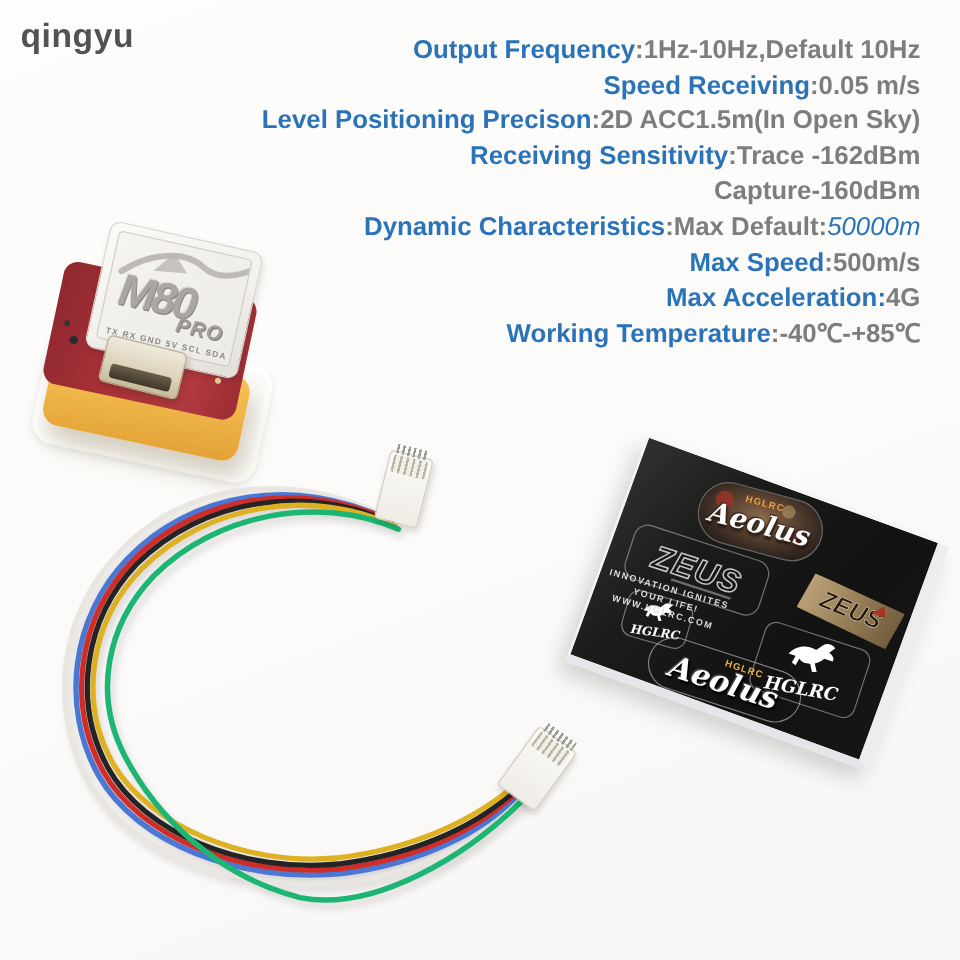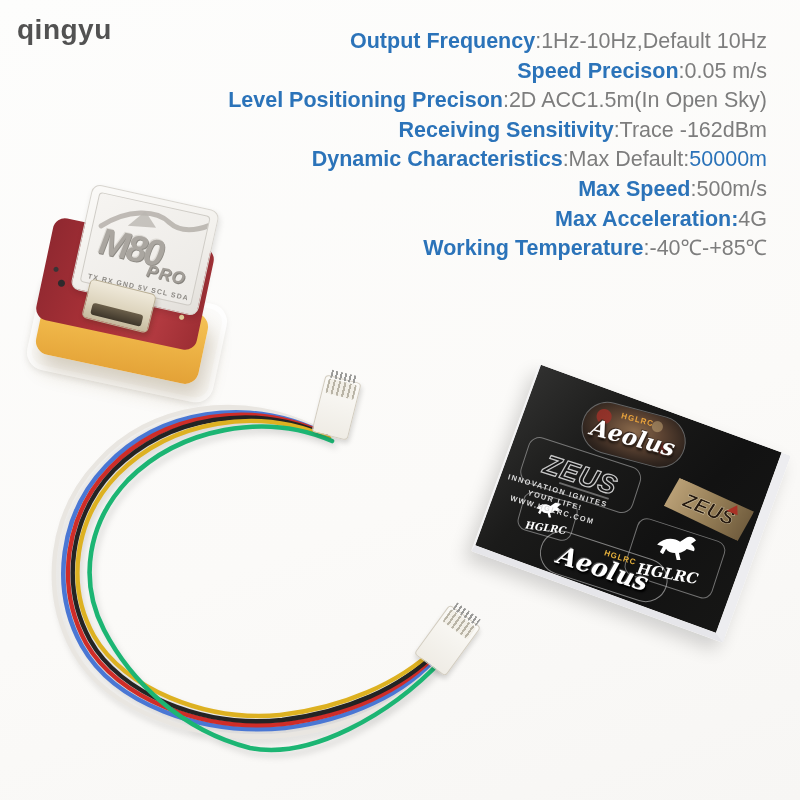--- a/index.html
+++ b/index.html
@@ -8,22 +8,22 @@
          font-family:"Liberation Sans",sans-serif;}
 
   
   .watermark{position:absolute;left:17px;top:14px;font-size:28px;font-weight:600;
              letter-spacing:.5px;color:var(--watermark-gray,#525252);}
 
   
   .specs{position:absolute;top:27px;right:33px;text-align:right;white-space:nowrap;
          font-size:21.5px;line-height:29.6px;z-index:6;}
   .seg-label{color:var(--label-blue,#2b73b9);font-weight:bold;margin-top:21px;}
-  .seg-value{color:var(--value-gray,#7d7d7d);font-weight:normal;}
-  .seg-accent{color:var(--label-blue,#2b73b9);font-weight:normal;}
+  .seg-value{color:var(--value-gray,#7d7d7d);font-weight:bold;}
+  .seg-accent{color:var(--label-blue,#2b73b9);font-weight:normal;font-style:italic;}
 
   
   .module{position:absolute;left:35px;top:190px;width:190px;height:195px;z-index:3;}
   .module>div{position:absolute;}
   .mod-base{left:4px;top:108px;width:166px;height:72px;border-radius:14px;transform:rotate(12deg);
             background:linear-gradient(175deg,#f7c85c 0%,#f0b84a 45%,#e3a136 100%);
             box-shadow:7px 13px 20px rgba(110,85,40,.28);}
   .mod-wrap{left:-3px;top:97px;width:180px;height:90px;border-radius:18px;transform:rotate(12deg);
             border:5px solid rgba(255,255,255,.72);box-shadow:0 2px 6px rgba(0,0,0,.08);}
   .mod-pcb{left:8px;top:42px;width:164px;height:104px;border-radius:12px;transform:rotate(12deg);
@@ -118,23 +118,24 @@
 </style>
 </head>
 <body>
 
 <div class="stage" style="--label-blue: #2b73b9; --value-gray: #7d7d7d; --watermark-gray: #525252; --wire-white: #e9e6e1; --wire-blue: #4a77d4; --wire-red: #cf2d28; --wire-black: #242424; --wire-yellow: #ddb121; --wire-green: #1cb573; --pcb-red: #a93137; --case-yellow: #f0b84a; --sticker-sheet-black: #141414;">
 
   <div class="watermark">qingyu</div>
 
   <div class="specs">
       <div><span class="seg-label">Output Frequency</span><span class="seg-value">:1Hz-10Hz,Default 10Hz</span></div>
-      <div><span class="seg-label">Speed Precison</span><span class="seg-value">:0.05 m/s</span></div>
+      <div><span class="seg-label">Speed Receiving</span><span class="seg-value">:0.05 m/s</span></div>
       <div><span class="seg-label">Level Positioning Precison</span><span class="seg-value">:2D ACC1.5m(In Open Sky)</span></div>
       <div><span class="seg-label">Receiving Sensitivity</span><span class="seg-value">:Trace -162dBm</span></div>
+      <div><span class="seg-value">Capture-160dBm</span></div>
       <div><span class="seg-label">Dynamic Characteristics</span><span class="seg-value">:Max Default:</span><span class="seg-accent">50000m</span></div>
       <div><span class="seg-label">Max Speed</span><span class="seg-value">:500m/s</span></div>
       <div><span class="seg-label">Max Acceleration:</span><span class="seg-value">4G</span></div>
       <div><span class="seg-label">Working Temperature</span><span class="seg-value">:-40℃-+85℃</span></div>
     </div>
 
   <div class="module">
     <div class="mod-wrap"></div>
     <div class="mod-base"></div>
     <div class="mod-pcb"></div>

